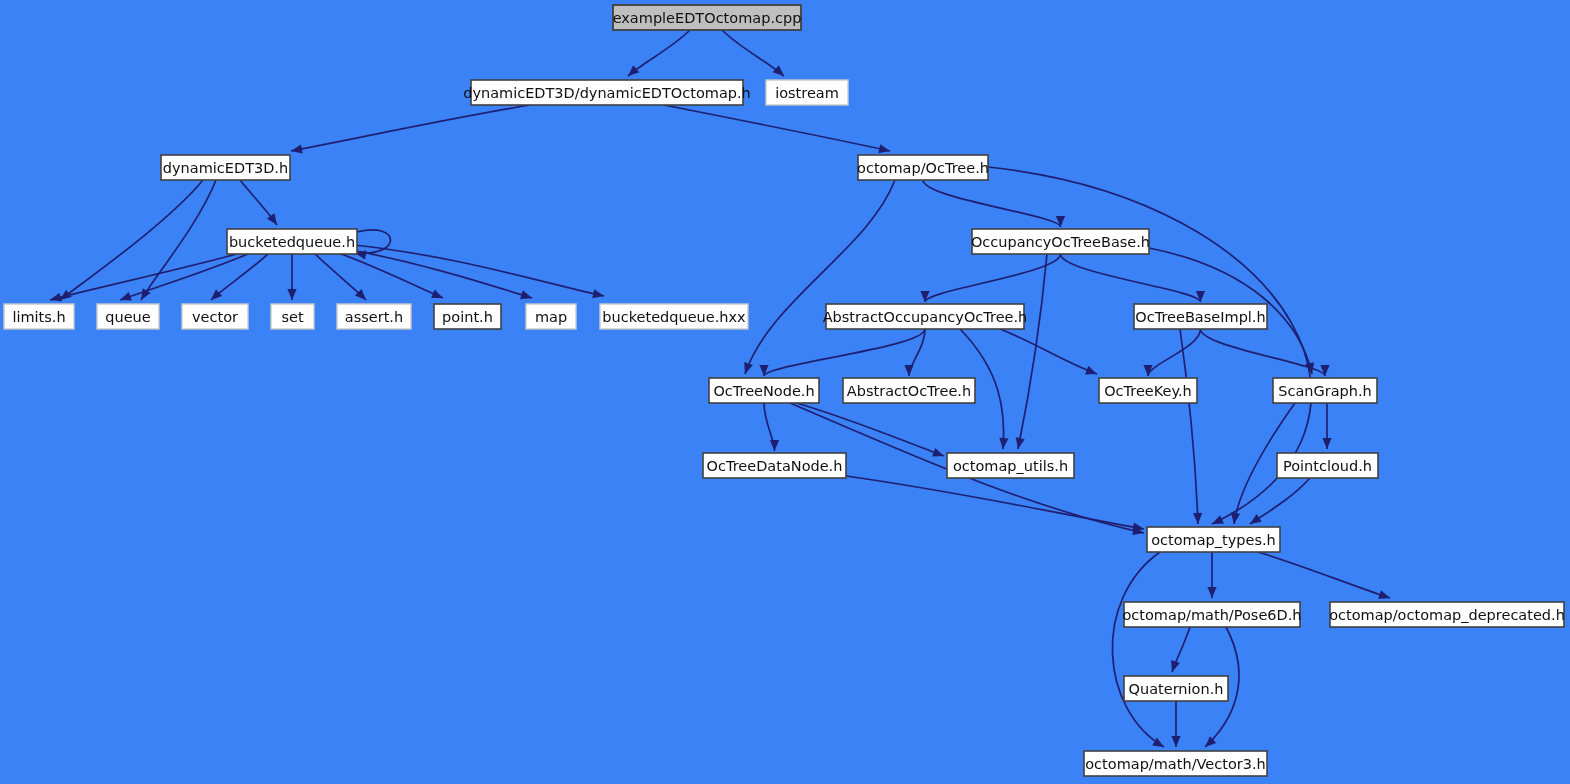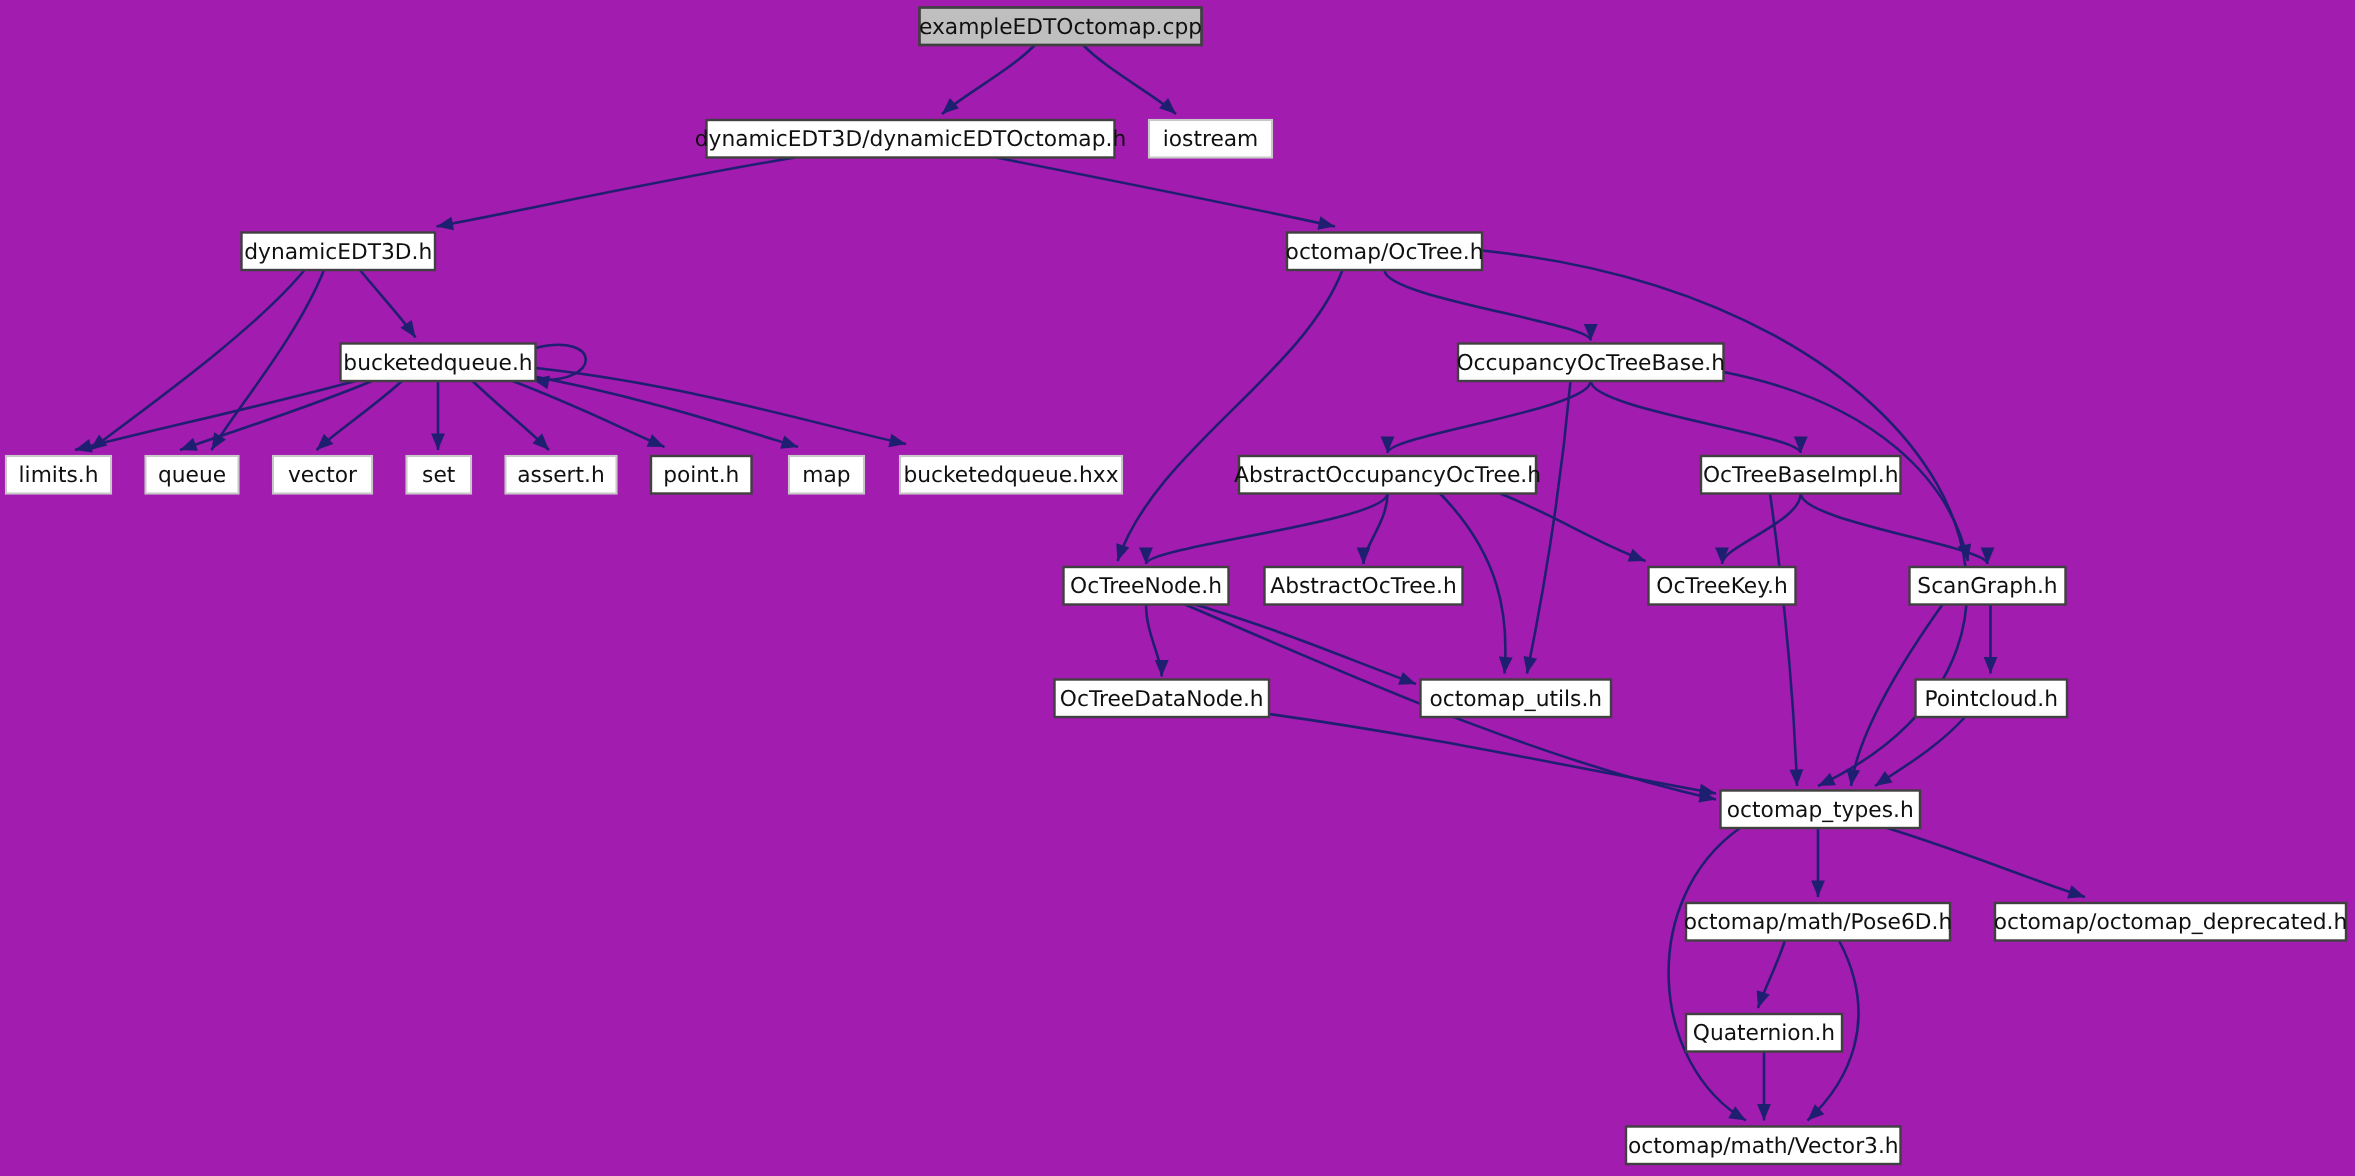--- a/index.html
+++ b/index.html
@@ -7,21 +7,21 @@
     padding: 0;
     background: #ffffff;
   }
   body {
     font-family: "DejaVu Sans", "Liberation Sans", sans-serif;
   }
   #graph-root {
     position: relative;
     width: 1570px;
     height: 784px;
-    background: #a21caf;
+    background: #3b82f6;
     overflow: hidden;
   }
   svg#graph-svg {
     position: absolute;
     left: 0;
     top: 0;
     width: 1570px;
     height: 784px;
     display: block;
   }

